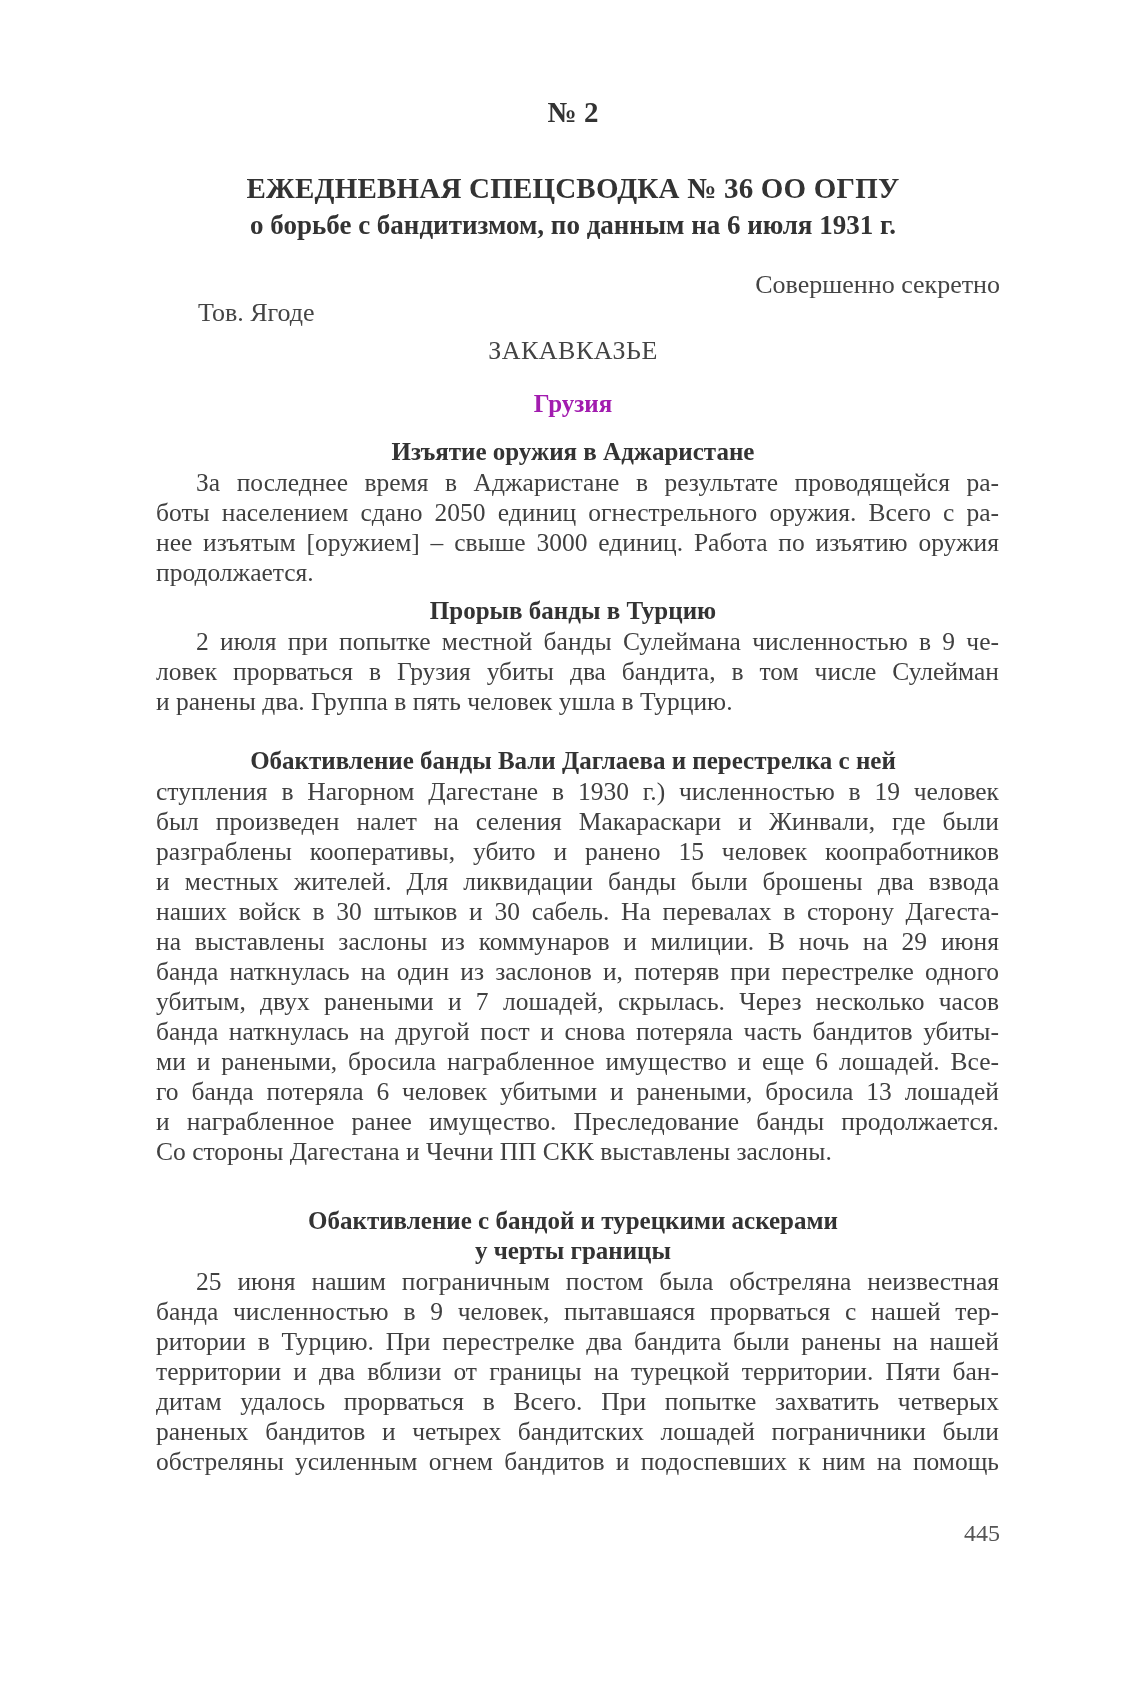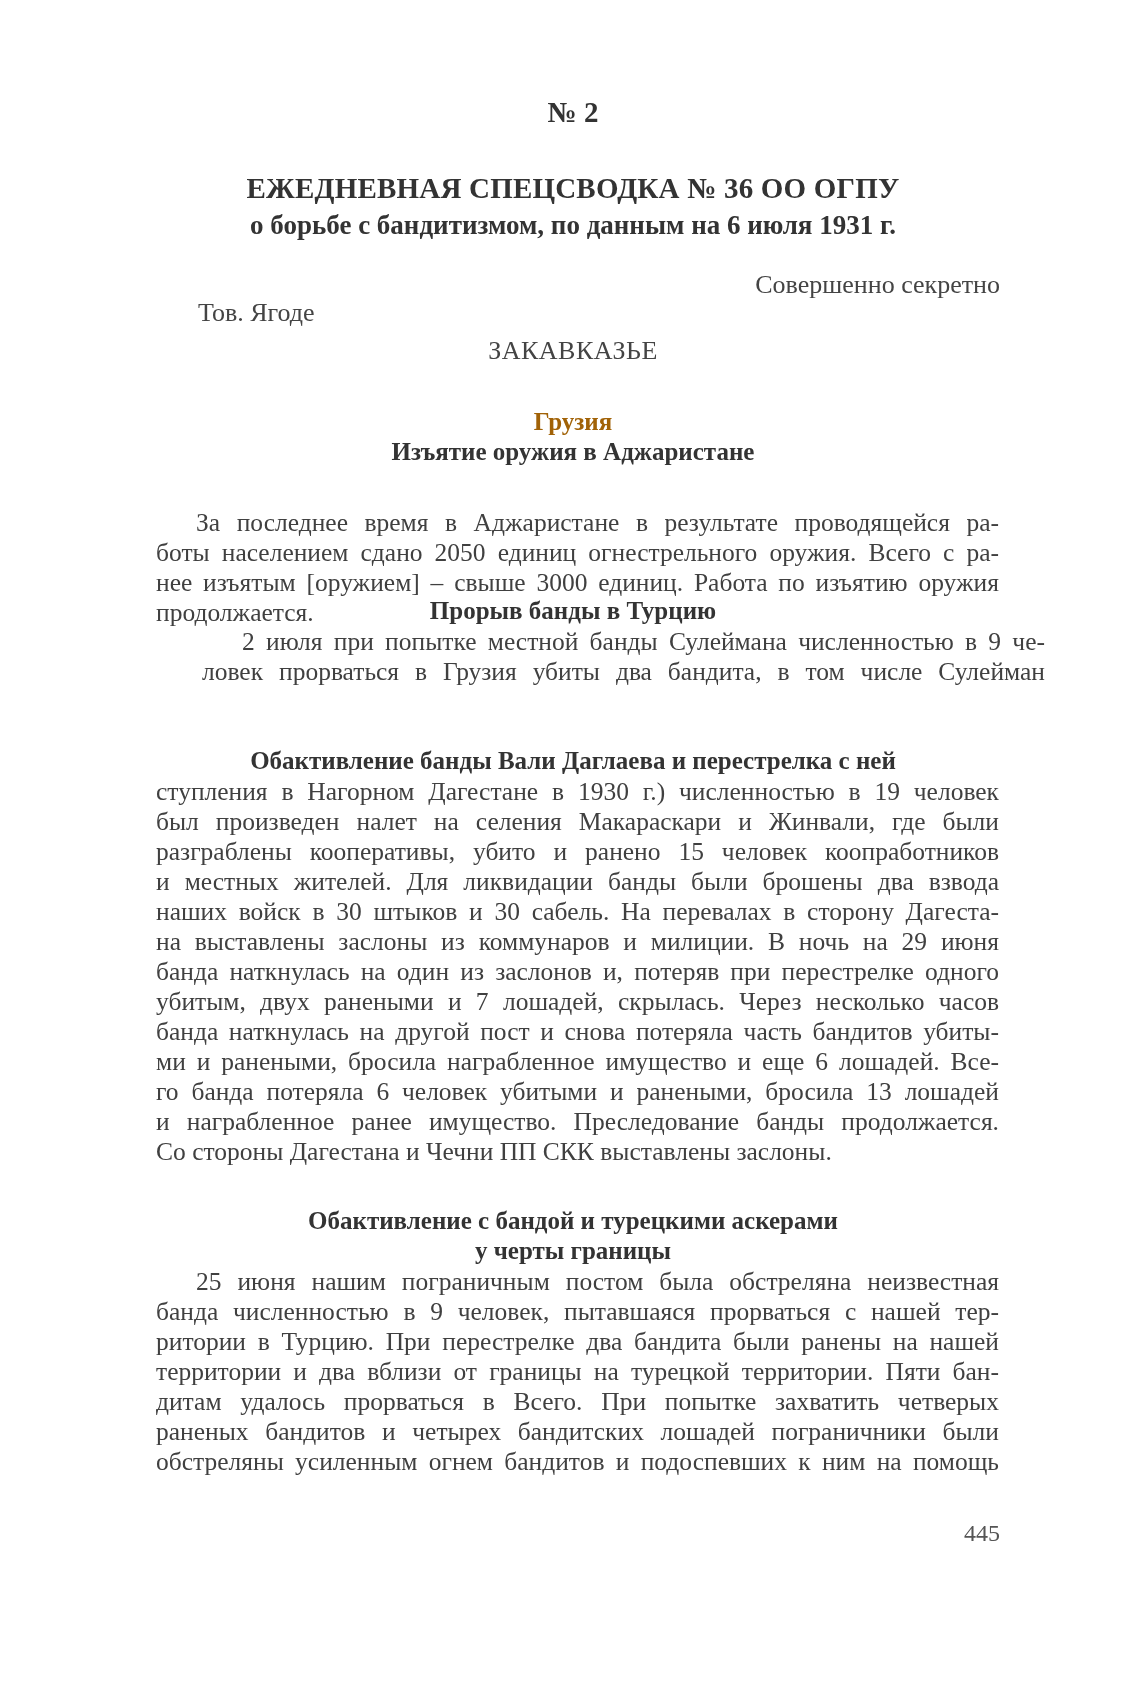--- a/index.html
+++ b/index.html
@@ -6,21 +6,21 @@
   body { width: 1146px; height: 1684px; position: relative; overflow: hidden;
          font-family: "Liberation Serif", "DejaVu Serif", serif; color: #3a3a3a; }
   .page { position: absolute; left: 0; top: 0; width: 1146px; height: 1684px; }
   .center { position: absolute; left: 0; width: 1146px; text-align: center; }
   .docnum { top: 96px; font-size: 29px; font-weight: bold; color: #333; }
   .title1 { top: 172px; font-size: 29px; font-weight: bold; color: #333; letter-spacing: 0.2px; }
   .title2 { top: 210px; font-size: 27px; font-weight: bold; color: #333; }
   .secret { position: absolute; top: 270px; right: 146px; font-size: 26px; color: #444; }
   .addressee { position: absolute; top: 298px; left: 156px; font-size: 26px; color: #444; margin-left: 42px; }
   .region { top: 336px; font-size: 26px; color: #444; letter-spacing: 0.5px; }
-  .subregion { top: 408px; font-size: 25px; font-weight: bold; color: #a16207; }
+  .subregion { top: 390px; font-size: 25px; font-weight: bold; color: #a21caf; }
   .heading { position: absolute; left: 0; width: 1146px; text-align: center;
              font-size: 25px; font-weight: bold; color: #333; }
   .para { position: absolute; left: 156px; width: 843px; font-size: 25.5px; color: #404040; }
   .line { height: 30px; line-height: 30px; white-space: nowrap; text-align: justify;
           text-align-last: justify; overflow: visible; }
   .line.last { text-align-last: left; }
   .line.first { text-indent: 40px; }
   .pagenum { position: absolute; top: 1520px; right: 146px; font-size: 24px; color: #555; }
 </style>
 </head>
@@ -29,31 +29,32 @@
 <div class="page">
   <div class="center docnum">№ 2</div>
   <div class="center title1">ЕЖЕДНЕВНАЯ СПЕЦСВОДКА № 36 ОО ОГПУ</div>
   <div class="center title2">о борьбе с бандитизмом, по данным на 6 июля 1931 г.</div>
   <div class="secret">Совершенно секретно</div>
   <div class="addressee">Тов. Ягоде</div>
   <div class="center region">ЗАКАВКАЗЬЕ</div>
   <div class="center subregion">Грузия</div>
 
   <div class="heading" style="top:438px;">Изъятие оружия в Аджаристане</div>
-  <div class="para" style="top:468px;margin-top:40px;">
+  <div class="para" style="top:468px;">
       <div class="line first">За последнее время в Аджаристане в результате проводящейся ра-</div>
       <div class="line">боты населением сдано 2050 единиц огнестрельного оружия. Всего с ра-</div>
       <div class="line">нее изъятым [оружием] – свыше 3000 единиц. Работа по изъятию оружия</div>
       <div class="line last">продолжается.</div>
     </div>
 
   <div class="heading" style="top:597px;">Прорыв банды в Турцию</div>
-  <div class="para" style="top:627px;margin-left:46px;">
+  <div class="para" style="top:627px;">
       <div class="line first">2 июля при попытке местной банды Сулеймана численностью в 9 че-</div>
       <div class="line">ловек прорваться в Грузия убиты два бандита, в том числе Сулейман</div>
+      <div class="line last">и ранены два. Группа в пять человек ушла в Турцию.</div>
     </div>
 
   <div class="heading" style="top:747px;">Обактивление банды Вали Даглаева и перестрелка с ней</div>
   <div class="para" style="top:777px;">
       <div class="line">ступления в Нагорном Дагестане в 1930 г.) численностью в 19 человек</div>
       <div class="line">был произведен налет на селения Макараскари и Жинвали, где были</div>
       <div class="line">разграблены кооперативы, убито и ранено 15 человек коопработников</div>
       <div class="line">и местных жителей. Для ликвидации банды были брошены два взвода</div>
       <div class="line">наших войск в 30 штыков и 30 сабель. На перевалах в сторону Дагеста-</div>
       <div class="line">на выставлены заслоны из коммунаров и милиции. В ночь на 29 июня</div>

